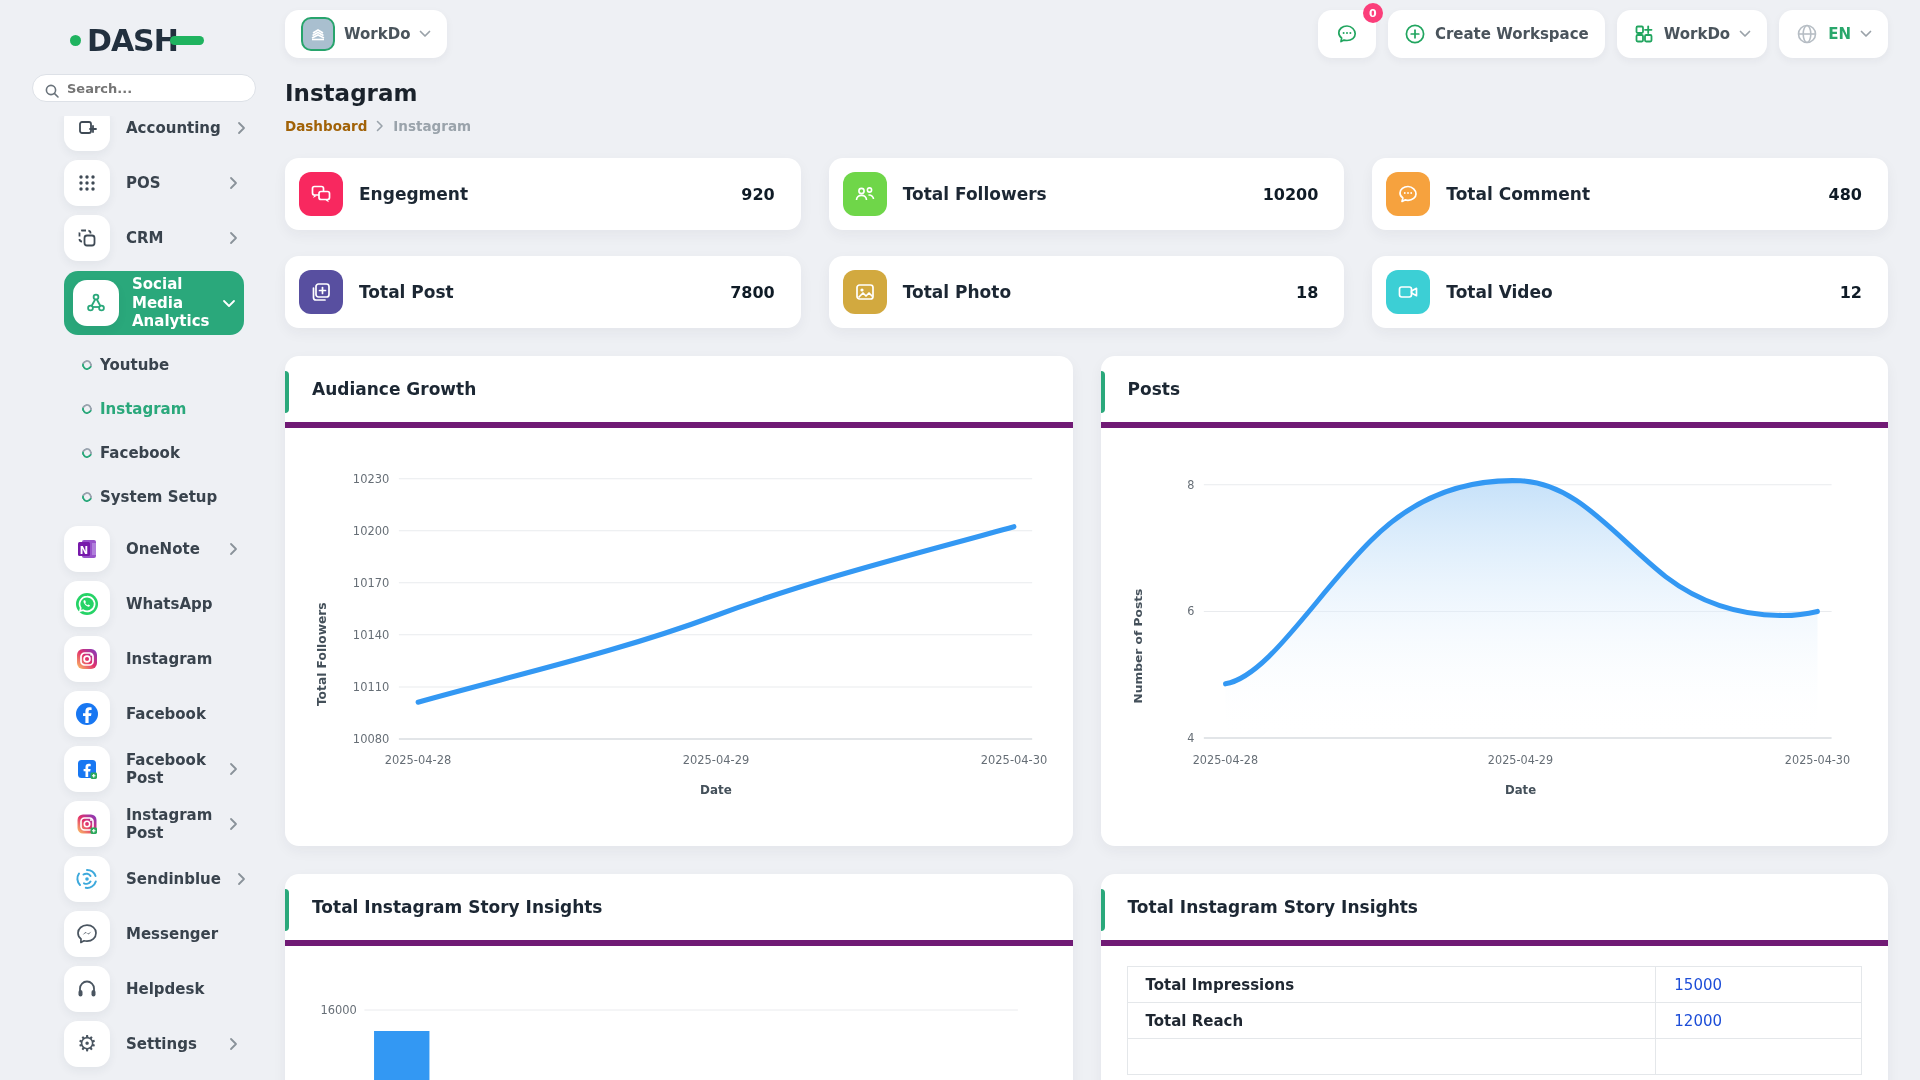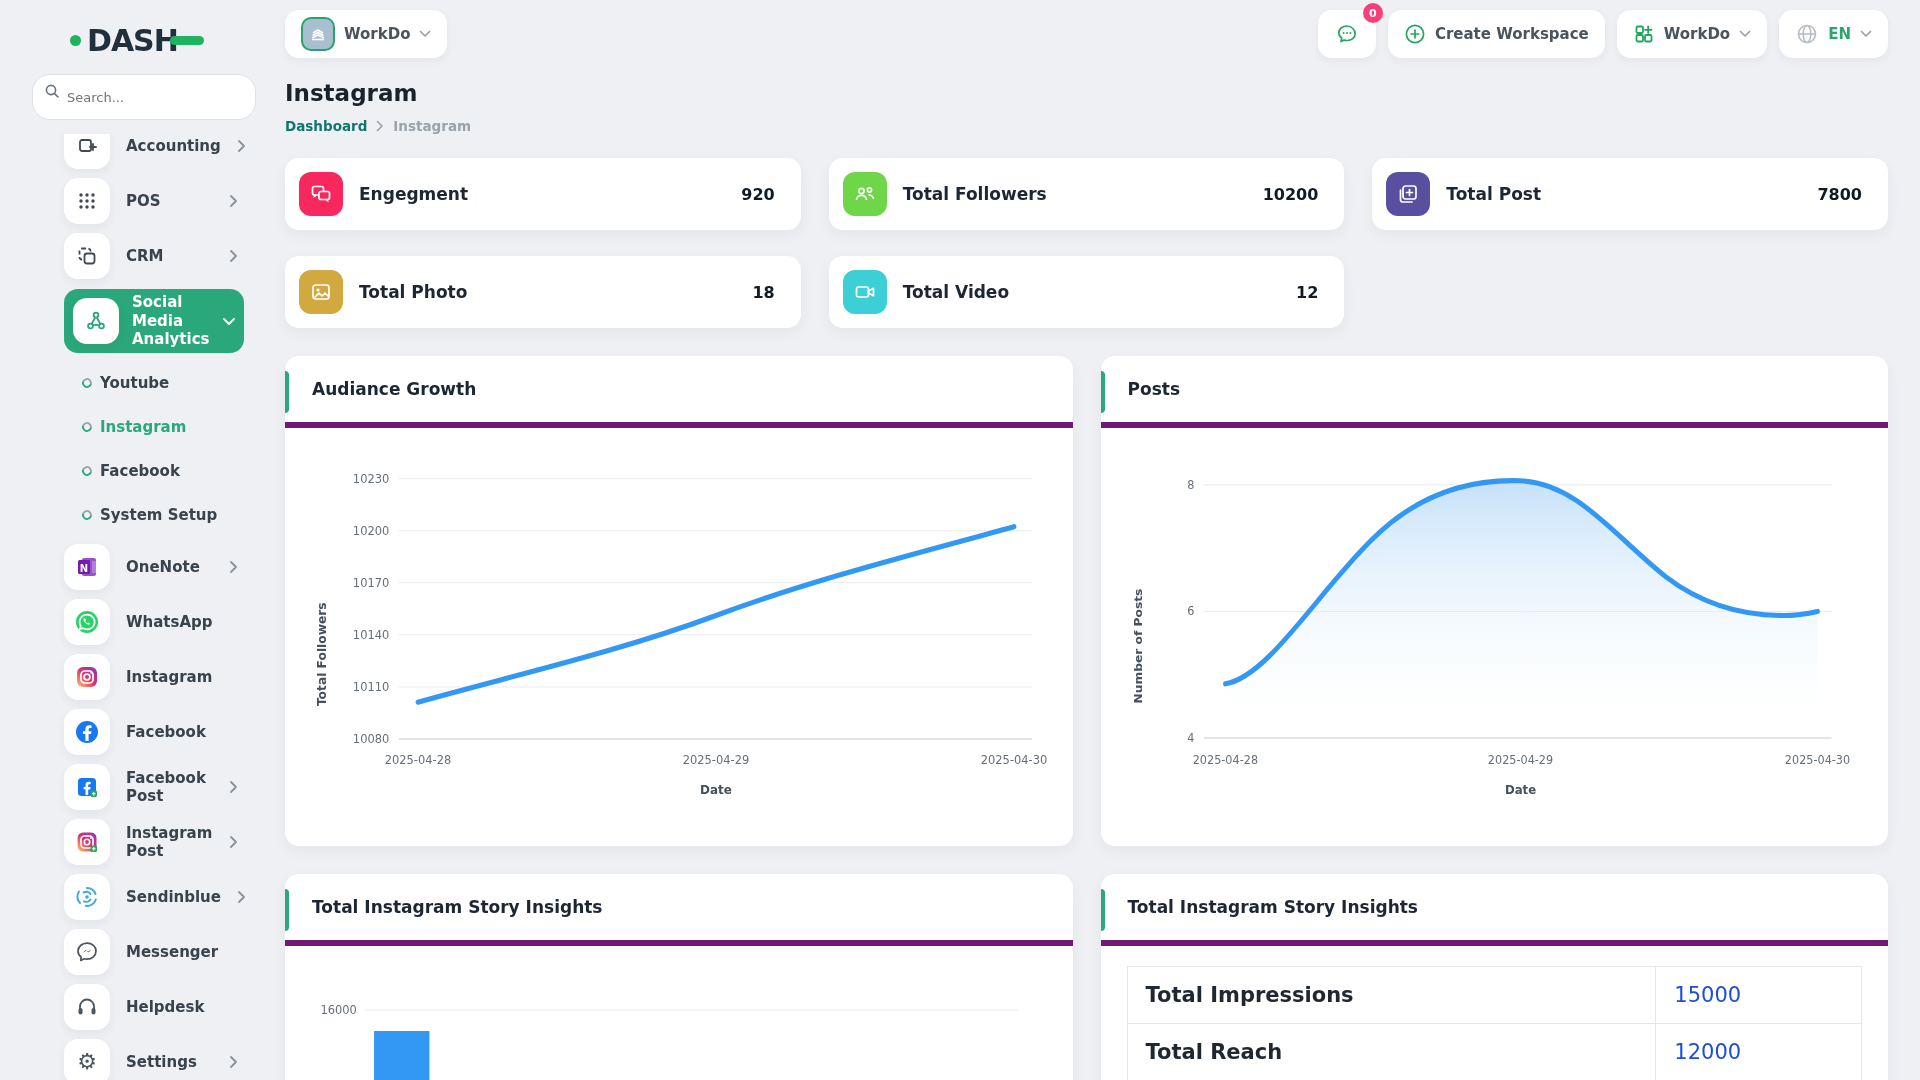--- a/index.html
+++ b/index.html
@@ -10,23 +10,24 @@
   }
   
   .sidebar { width:256px; flex:none; position:relative; height:1080px; overflow:hidden;padding-left:16px; }
   .side-top { position:relative; z-index:3; background:#eef0f4; padding:22px 16px 14px 16px; }
   .logo { display:flex; align-items:center; gap:6px; padding-left:38px; height:36px; }
   .logo-dot { width:11px; height:11px; border-radius:50%; background:#1fb35f; }
   .logo-text { font-size:30px; font-weight:900; letter-spacing:-1px; color:#22303e; }
   .logo-bar { width:34px; height:9px; border-radius:5px; background:#1fb35f; margin-left:-14px; }
   .search-wrap { margin-top:16px; position:relative; }
   .search-input {
-    width:224px; height:46px; border:1px solid #dde1e7; border-radius:18px;
+    width:224px; height:28px; border:1px solid #dde1e7; border-radius:18px;
     background:#fff; padding:0 12px 0 34px; font-size:13px; color:#5a636b; outline:none;
     font-family:inherit;
+    font-weight:bold;
   }
   .search-icon { position:absolute; left:12px; top:9px; }
   .menu { position:relative; z-index:1; margin-top:-20px; padding:0 12px;margin-left:36px; }
   .mrow { display:flex; align-items:center; gap:16px; height:46px; margin:9px 0; padding-right:6px; cursor:pointer; }
   .tile {
     width:46px; height:46px; flex:none; background:#fff; border-radius:14px;
     display:flex; align-items:center; justify-content:center;
     box-shadow:0 4px 10px rgba(35,48,62,0.06);
   }
   .mlabel { font-size:15px; font-weight:600; color:#39434d; flex:1; }
@@ -53,21 +54,21 @@
     display:flex; align-items:center; justify-content:center; }
   .spacer { flex:1; }
   .chat-pill { position:relative; padding:0 17px; }
   .badge { position:absolute; top:-7px; right:-7px; min-width:20px; height:20px; border-radius:10px;
     background:#fb3e7a; color:#fff; font-size:11px; font-weight:700; display:flex; align-items:center;
     justify-content:center; padding:0 5px; }
   .green-txt { color:#2aa76c; }
   .page-head { margin-top:22px; }
   .page-title { font-size:23px; font-weight:800; color:#1a222b; }
   .breadcrumb { display:flex; align-items:center; gap:9px; margin-top:12px; font-size:13.5px; }
-  .bc-home { color:#0f766e; font-weight:600; text-decoration:none; cursor:pointer; }
+  .bc-home { color:#a16207; font-weight:600; text-decoration:none; cursor:pointer; }
   .bc-sep { color:#9aa3ab; font-size:14px; }
   .bc-cur { color:#9aa3ab; font-weight:600; }
   
   .stats-grid { display:grid; grid-template-columns:repeat(3,1fr); gap:26px 28px; margin-top:24px; }
   .stat-card { background:#fff; border-radius:14px; height:72px; display:flex; align-items:center;
     padding:0 26px 0 14px; box-shadow:0 5px 14px rgba(35,48,62,0.05); }
   .stat-tile { width:44px; height:44px; border-radius:12px; display:flex; align-items:center;
     justify-content:center; flex:none; }
   .stat-label { font-size:17px; font-weight:700; color:#1c2733; margin-left:16px; flex:1; }
   .stat-value { font-size:16px; font-weight:800; color:#0f1b26; }
@@ -84,21 +85,21 @@
   .chart-card { height:490px; }
   .bottom-grid { display:grid; grid-template-columns:1fr 1fr; gap:28px; margin-top:28px; }
   .bottom-card { height:260px; }
   .tick-txt { font-size:12px; fill:#666e76; }
   .xlabel-txt { font-size:12.5px; font-weight:700; fill:#44505a; }
   .ylabel-txt { font-size:12px; font-weight:700; fill:#44505a; }
   .gridline { stroke:#e9ebee; stroke-width:1; }
   .axisline { stroke:#d9dde1; stroke-width:1.5; }
   
   .insight-table { width:100%; border-collapse:collapse; margin-top:20px; }
-  .insight-table td { border:1px solid #e4e7ea; height:36px; padding:16px 18px; font-size:21px; }
+  .insight-table td { border:1px solid #e4e7ea; height:36px; padding:8px 18px; font-size:15px; }
   .td-label { font-weight:700; color:#1f2731; width:72%; }
   .td-value { color:#1d4ed8; font-size:14.5px; }
 </style>
 </head>
 <body>
 
 <svg width="0" height="0" style="position:absolute">
   <defs>
     <linearGradient id="igGrad" x1="0" y1="1" x2="1" y2="0">
       <stop offset="0" stop-color="#fdc764"></stop>
@@ -458,20 +459,34 @@
               <path d="M3.5 18 c0 -2.8 2.2 -4.6 5 -4.6 s5 1.8 5 4.6"></path>
               <circle cx="16.5" cy="8" r="2.1"></circle>
               <path d="M15.5 13.1 c2.7 -0.3 5 1.4 5 4"></path>
             </g>
           </svg>
       </span>
       <span class="stat-label">Total Followers</span>
       <span class="stat-value">10200</span>
     </div>
 
+    <div class="stat-card">
+      <span class="stat-tile" style="background: rgb(246, 162, 62);">
+        <svg width="24" height="24" viewBox="0 0 24 24">
+            <path d="M12 4.5 c-4.4 0 -8 2.8 -8 6.4 c0 2 1.1 3.8 2.9 5 L6 19.5 l3 -1.6 c0.9 0.3 1.9 0.4 3 0.4 c4.4 0 8 -2.8 8 -6.4 S16.4 4.5 12 4.5 Z" fill="none" stroke="#fff" stroke-width="1.7" stroke-linejoin="round"></path>
+            <g fill="#fff">
+              <circle cx="8.8" cy="11" r="0.9"></circle>
+              <circle cx="12" cy="11" r="0.9"></circle>
+              <circle cx="15.2" cy="11" r="0.9"></circle>
+            </g>
+          </svg>
+      </span>
+      <span class="stat-label">Total Comment</span>
+      <span class="stat-value">480</span>
+    </div>
 
     <div class="stat-card">
       <span class="stat-tile" style="background: rgb(88, 79, 160);">
         <svg width="24" height="24" viewBox="0 0 24 24">
             <rect x="7" y="4" width="13" height="13" rx="2.5" fill="none" stroke="#fff" stroke-width="1.7"></rect>
             <path d="M4.5 8 v9.5 a2.5 2.5 0 0 0 2.5 2.5 H16" fill="none" stroke="#fff" stroke-width="1.7" stroke-linecap="round"></path>
             <line x1="13.5" y1="7.5" x2="13.5" y2="13.5" stroke="#fff" stroke-width="1.7" stroke-linecap="round"></line>
             <line x1="10.5" y1="10.5" x2="16.5" y2="10.5" stroke="#fff" stroke-width="1.7" stroke-linecap="round"></line>
           </svg>
       </span>

